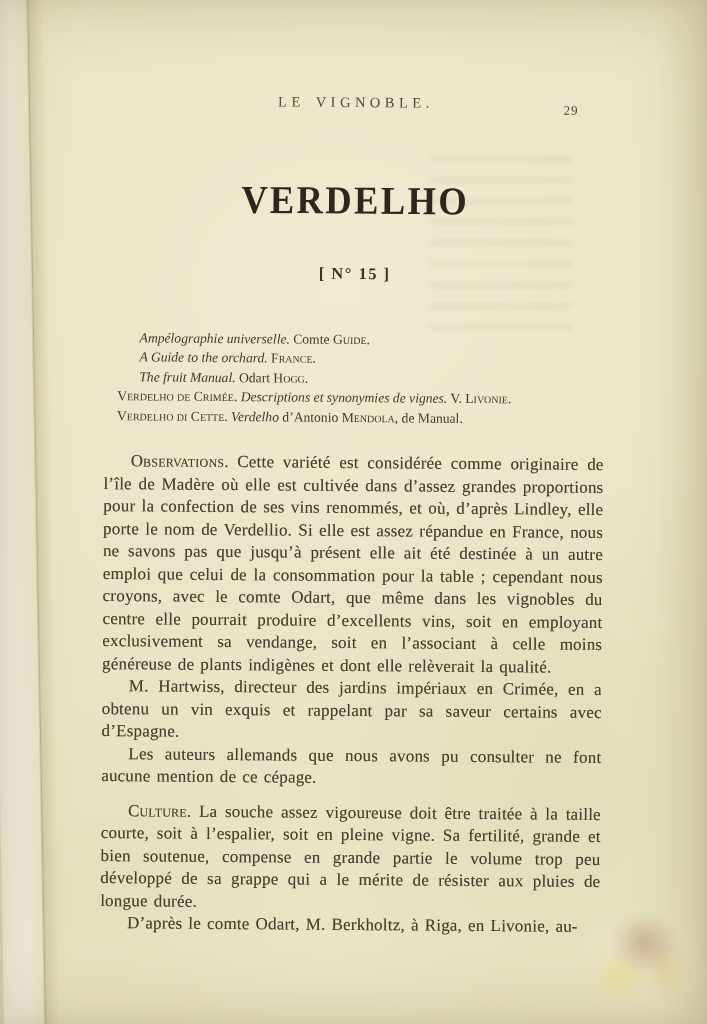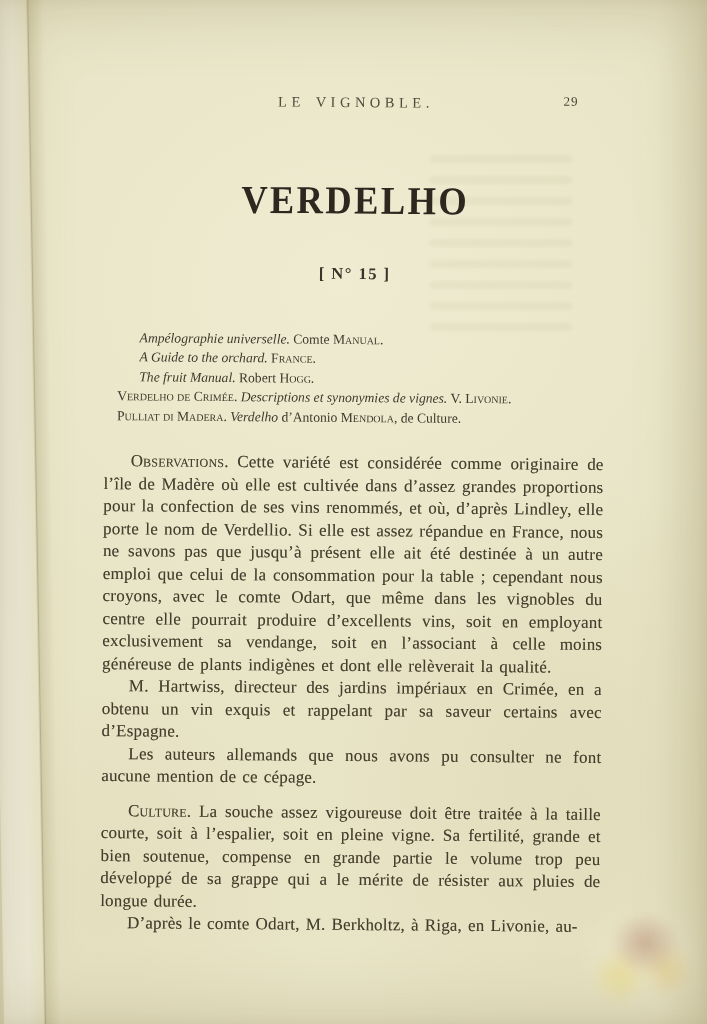--- a/index.html
+++ b/index.html
@@ -45,21 +45,21 @@
     transform-origin: 350px 420px;
     color: #474031;
   }
   .running-header {
     position: absolute; top: 94px; left: 0; width: 707px;
     text-align: center;
     font-size: 14.5px; letter-spacing: 4.5px; word-spacing: 3px;
     color: #524b3a;
   }
   .page-number {
-    position: absolute; top: 92px; left: 561px;
+    position: absolute; top: 101px; left: 561px;
     font-size: 13px; letter-spacing: 1px; color: #4c4536;
   }
   .chapter-title {
     position: absolute; top: 178px; left: 0; width: 707px; margin: 0;
     text-align: center;
     font-size: 38px; font-weight: bold; letter-spacing: 2.5px;
     color: #2c2820;
     transform: scale(0.96, 1.04);
   }
   .entry-number {
@@ -137,37 +137,37 @@
 
     <div class="page-number">29</div>
 
     <h1 class="chapter-title">VERDELHO</h1>
 
     <div class="entry-number">[ N° 15 ]</div>
 
     <div class="bibliography">
 
       <div class="bib-entry ind">
-        <span class="sc"></span><span class="it">Ampélographie universelle.</span><span> Comte </span><span class="sc">Manual</span><span>.</span>
+        <span class="sc"></span><span class="it">Ampélographie universelle.</span><span> Comte </span><span class="sc">Guide</span><span>.</span>
       </div>
 
       <div class="bib-entry ind">
         <span class="sc"></span><span class="it">A Guide to the orchard.</span><span> </span><span class="sc">France</span><span>.</span>
       </div>
 
       <div class="bib-entry ind">
-        <span class="sc"></span><span class="it">The fruit Manual.</span><span> Robert </span><span class="sc">Hogg</span><span>.</span>
+        <span class="sc"></span><span class="it">The fruit Manual.</span><span> Odart </span><span class="sc">Hogg</span><span>.</span>
       </div>
 
       <div class="bib-entry">
         <span class="sc">Verdelho de Crimée.</span><span class="it"> Descriptions et synonymies de vignes.</span><span> V. </span><span class="sc">Livonie</span><span>.</span>
       </div>
 
       <div class="bib-entry">
-        <span class="sc">Pulliat di Madera.</span><span class="it"> Verdelho</span><span> d’Antonio </span><span class="sc">Mendola</span><span>, de Culture.</span>
+        <span class="sc">Verdelho di Cette.</span><span class="it"> Verdelho</span><span> d’Antonio </span><span class="sc">Mendola</span><span>, de Manual.</span>
       </div>
 
     </div>
 
     <div class="body-text">
 
       <p class="para">
         <span class="sc">Observations.</span><span> Cette variété est considérée comme originaire de l’île de Madère où elle est cultivée dans d’assez grandes proportions pour la confection de ses vins renommés, et où, d’après Lindley, elle porte le nom de Verdellio. Si elle est assez répandue en France, nous ne savons pas que jusqu’à présent elle ait été destinée à un autre emploi que celui de la consommation pour la table ; cependant nous croyons, avec le comte Odart, que même dans les vignobles du centre elle pourrait produire d’excellents vins, soit en employant exclusivement sa vendange, soit en l’associant à celle moins généreuse de plants indigènes et dont elle relèverait la qualité.</span>
       </p>
 

